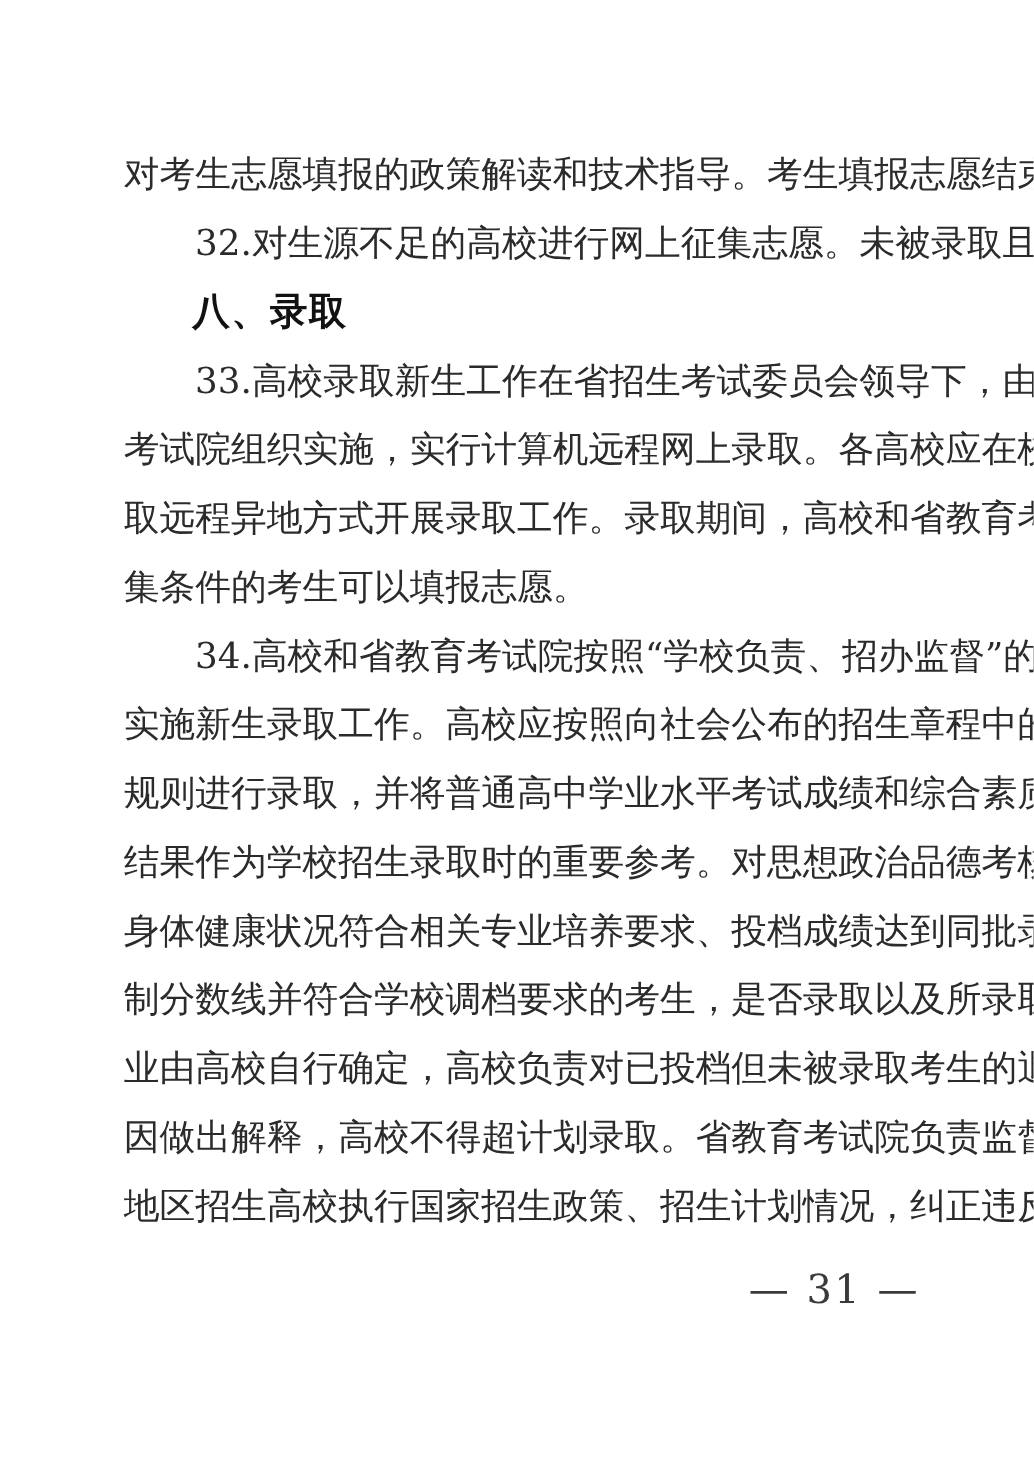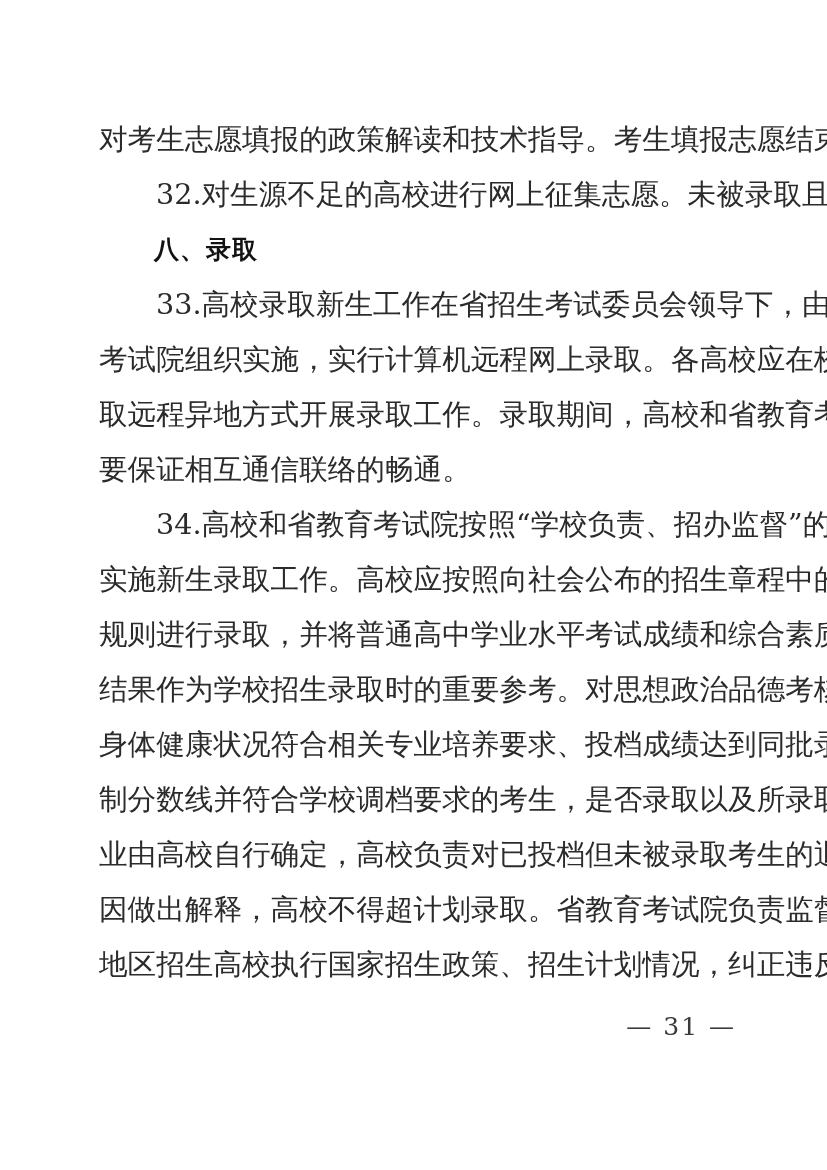--- a/index.html
+++ b/index.html
@@ -45,35 +45,35 @@
   .line.indent {
     padding-left: 57px;
     box-sizing: border-box;
   }
   .line.indent.justify {
     width: 636px;
   }
   .heading {
     height: 55px;
     line-height: 55px;
-    font-size: 25px;
+    font-size: 30px;
     font-weight: 700;
     color: #121212;
     padding-left: 55px;
     letter-spacing: 1px;
     box-sizing: border-box;
     font-family: "DejaVu Sans", "Liberation Sans", sans-serif;
   }
   .page-number {
     position: absolute;
     left: 0;
     top: 1012px;
     width: 736px;
     text-align: right;
-    font-size: 25px;
+    font-size: 32px;
     color: #3a3a3a;
     letter-spacing: 2px;
     font-family: "DejaVu Serif", "Liberation Serif", serif;
   }
 </style>
 </head>
 <body>
 
 <div class="page">
   <div class="text-block" id="text-block">
@@ -209,21 +209,21 @@
         <span>间</span>
         <span>，</span>
         <span>高</span>
         <span>校</span>
         <span>和</span>
         <span>省</span>
         <span>教</span>
         <span>育</span>
         <span>考</span>
       </div>
-      <div class="line">要保证相互通信联络的畅通。</div>
+      <div class="line">集条件的考生可以填报志愿。</div>
       <div class="line indent justify">
         <span>3</span>
         <span>4</span>
         <span>.</span>
         <span>高</span>
         <span>校</span>
         <span>和</span>
         <span>省</span>
         <span>教</span>
         <span>育</span>

